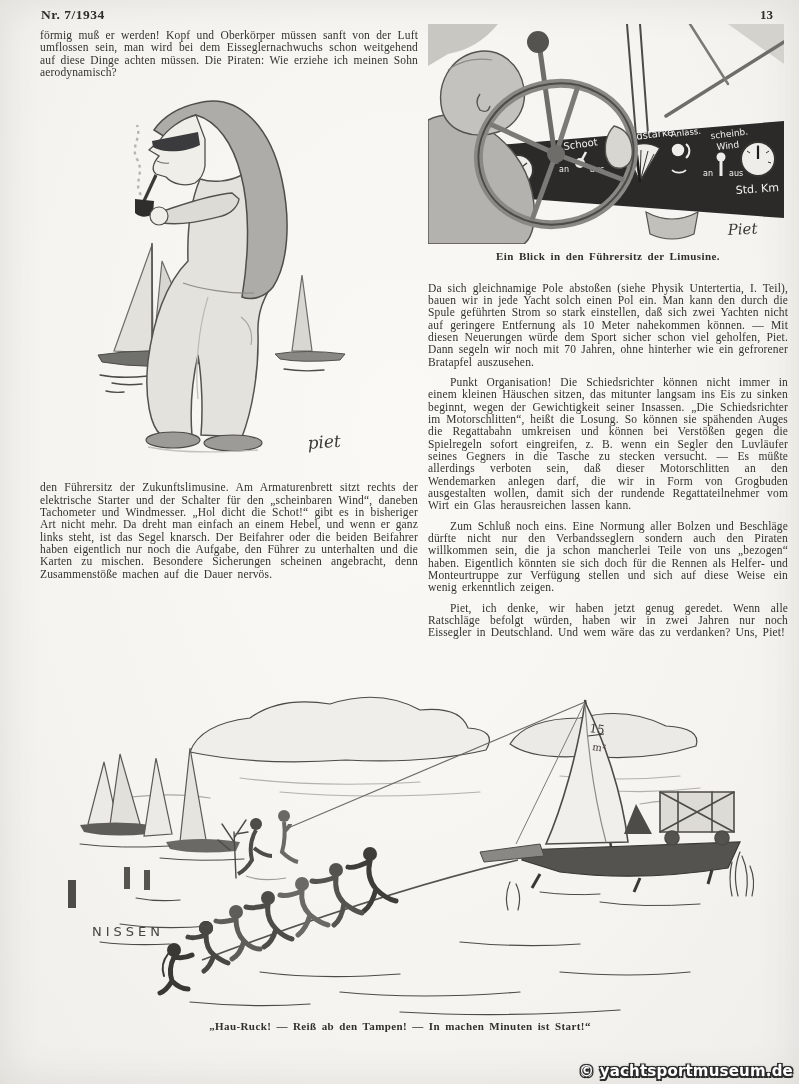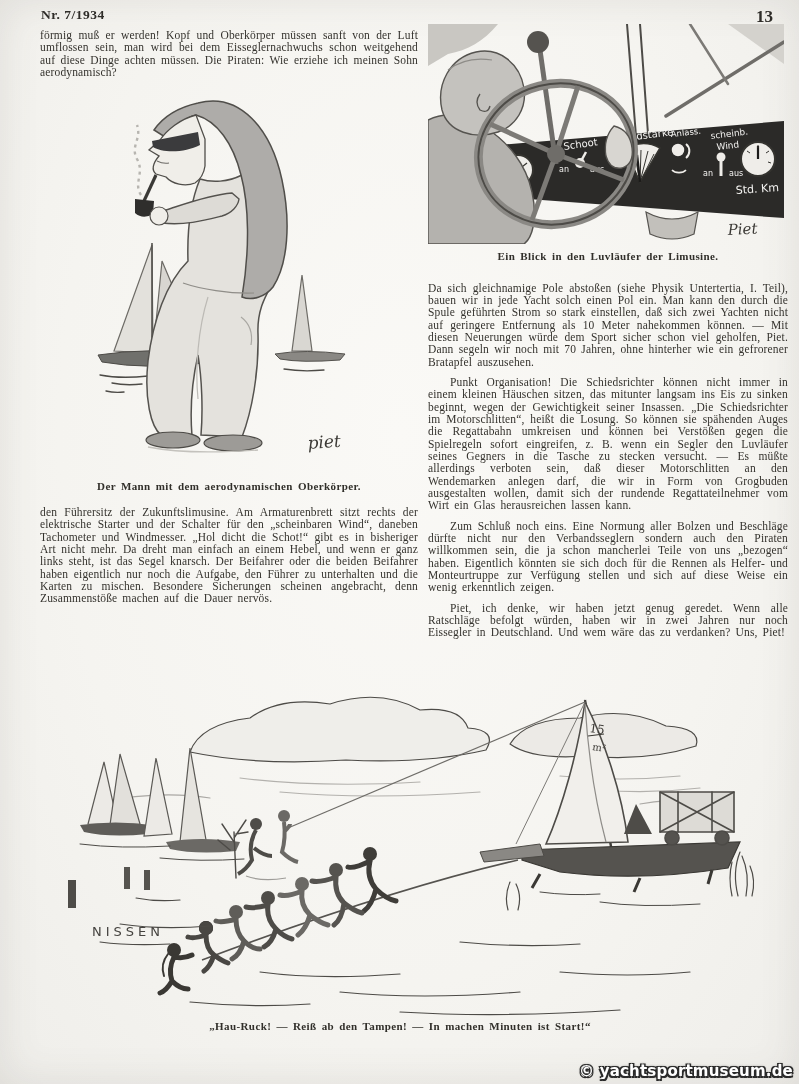--- a/index.html
+++ b/index.html
@@ -8,21 +8,21 @@
     width:799px;height:1084px;
     margin:0 auto;
     background:
       radial-gradient(ellipse at 50% 40%, #faf9f6 0%, #f5f4f0 60%, #efeeea 100%);
     color:#2e2c28;
     font-family:"Liberation Serif","DejaVu Serif",serif;
     overflow:hidden;
     box-shadow:inset 0 0 40px rgba(90,85,75,.12);
   }
   .hdr-left{position:absolute;left:41px;top:7px;font-size:13.5px;font-weight:bold;letter-spacing:.5px;}
-  .hdr-right{position:absolute;right:26px;top:7px;font-size:17px;font-weight:bold;}
+  .hdr-right{position:absolute;right:26px;top:7px;font-size:13px;font-weight:bold;}
   .col{position:absolute;}
   .col-left{left:40px;top:29px;width:378px;}
   .col-right{left:428px;top:24px;width:360px;}
   p.body{
     margin:0;
     font-size:11.5px;line-height:12.35px;
     text-align:justify;
     word-spacing:2px;letter-spacing:.15px;
     color:#34322d;
   }
@@ -100,21 +100,20 @@
 
           <path d="M192,110 C168,112 142,122 126,127 L122,140 C144,143 166,137 182,133 C192,130 198,123 199,116 Z" fill="#dddbd6" stroke="#54524e" stroke-width="1.4"></path>
           <circle cx="119" cy="133" r="9" fill="#f0eee9" stroke="#54524e" stroke-width="1.2"></circle>
 
           <ellipse cx="133" cy="357" rx="27" ry="8" fill="#9d9b97" stroke="#4d4b47" stroke-width="1.2"></ellipse>
           <ellipse cx="193" cy="360" rx="29" ry="8" fill="#9d9b97" stroke="#4d4b47" stroke-width="1.2"></ellipse>
           <path d="M108,364 q40,8 110,3" stroke="#c4c2bd" stroke-width="1.3" fill="none"></path>
         </g>
         <text x="268" y="366" class="sig" font-size="17" transform="rotate(-4 268 366)">piet</text>
       </svg>
-      <div class="caption">Der Mann mit dem aerodynamischen Oberkörper.</div>
     </figure>
 
     <p class="body man-para">den Führersitz der Zukunftslimusine. Am Armaturenbrett sitzt rechts der elektrische Starter und der Schalter für den „scheinbaren Wind“, daneben Tachometer und Windmesser. „Hol dicht die Schot!“ gibt es in bisheriger Art nicht mehr. Da dreht man einfach an einem Hebel, und wenn er ganz links steht, ist das Segel knarsch. Der Beifahrer oder die beiden Beifahrer haben eigentlich nur noch die Aufgabe, den Führer zu unterhalten und die Karten zu mischen. Besondere Sicherungen scheinen angebracht, denn Zusammenstöße machen auf die Dauer nervös.</p>
   </div>
 
   <div class="col col-right">
     <figure class="fig-cockpit">
       <svg width="356" height="220" viewBox="0 0 356 220" aria-hidden="true">
 
         <path d="M0,0 L70,0 C55,18 40,26 20,30 L0,42 Z" fill="#c9c7c2"></path>
@@ -199,21 +198,21 @@
             <line x1="128" y1="130" x2="62" y2="100"></line>
             <line x1="128" y1="130" x2="196" y2="156"></line>
             <line x1="128" y1="130" x2="150" y2="62"></line>
             <line x1="128" y1="130" x2="104" y2="196"></line>
           </g>
           <circle cx="128" cy="130" r="9" fill="#6f6d69"></circle>
           <path d="M186,102 q16,4 18,22 q2,16 -10,20 q-12,2 -16,-12 q-3,-18 8,-30 Z" fill="#d8d6d1" stroke="#55534f" stroke-width="1.3"></path>
         </g>
         <text x="300" y="211" class="sig" font-size="15" transform="rotate(-3 300 211)">Piet</text>
       </svg>
-      <div class="caption">Ein Blick in den Luvläufer der Limusine.</div>
+      <div class="caption">Ein Blick in den Führersitz der Limusine.</div>
     </figure>
 
     <p class="body rc-first">Da sich gleichnamige Pole abstoßen (siehe Physik Untertertia, I. Teil), bauen wir in jede Yacht solch einen Pol ein. Man kann den durch die Spule geführten Strom so stark einstellen, daß sich zwei Yachten nicht auf geringere Entfernung als 10 Meter nahekommen können. — Mit diesen Neuerungen würde dem Sport sicher schon viel geholfen, Piet. Dann segeln wir noch mit 70 Jahren, ohne hinterher wie ein gefrorener Bratapfel auszusehen.</p>
     <p class="body indent">Punkt Organisation! Die Schiedsrichter können nicht immer in einem kleinen Häuschen sitzen, das mitunter langsam ins Eis zu sinken beginnt, wegen der Gewichtigkeit seiner Insassen. „Die Schiedsrichter im Motorschlitten“, heißt die Losung. So können sie spähenden Auges die Regattabahn umkreisen und können bei Verstößen gegen die Spielregeln sofort eingreifen, z. B. wenn ein Segler den Luvläufer seines Gegners in die Tasche zu stecken versucht. — Es müßte allerdings verboten sein, daß dieser Motorschlitten an den Wendemarken anlegen darf, die wir in Form von Grogbuden ausgestalten wollen, damit sich der rundende Regattateilnehmer vom Wirt ein Glas herausreichen lassen kann.</p>
     <p class="body indent">Zum Schluß noch eins. Eine Normung aller Bolzen und Beschläge dürfte nicht nur den Verbandsseglern sondern auch den Piraten willkommen sein, die ja schon mancherlei Teile von uns „bezogen“ haben. Eigentlich könnten sie sich doch für die Rennen als Helfer- und Monteurtruppe zur Verfügung stellen und sich auf diese Weise ein wenig erkenntlich zeigen.</p>
     <p class="body indent">Piet, ich denke, wir haben jetzt genug geredet. Wenn alle Ratschläge befolgt würden, haben wir in zwei Jahren nur noch Eissegler in Deutschland. Und wem wäre das zu verdanken? Uns, Piet!</p>
   </div>
 
   <figure class="bottom-fig">
     <svg width="720" height="328" viewBox="0 0 720 328" aria-hidden="true">

